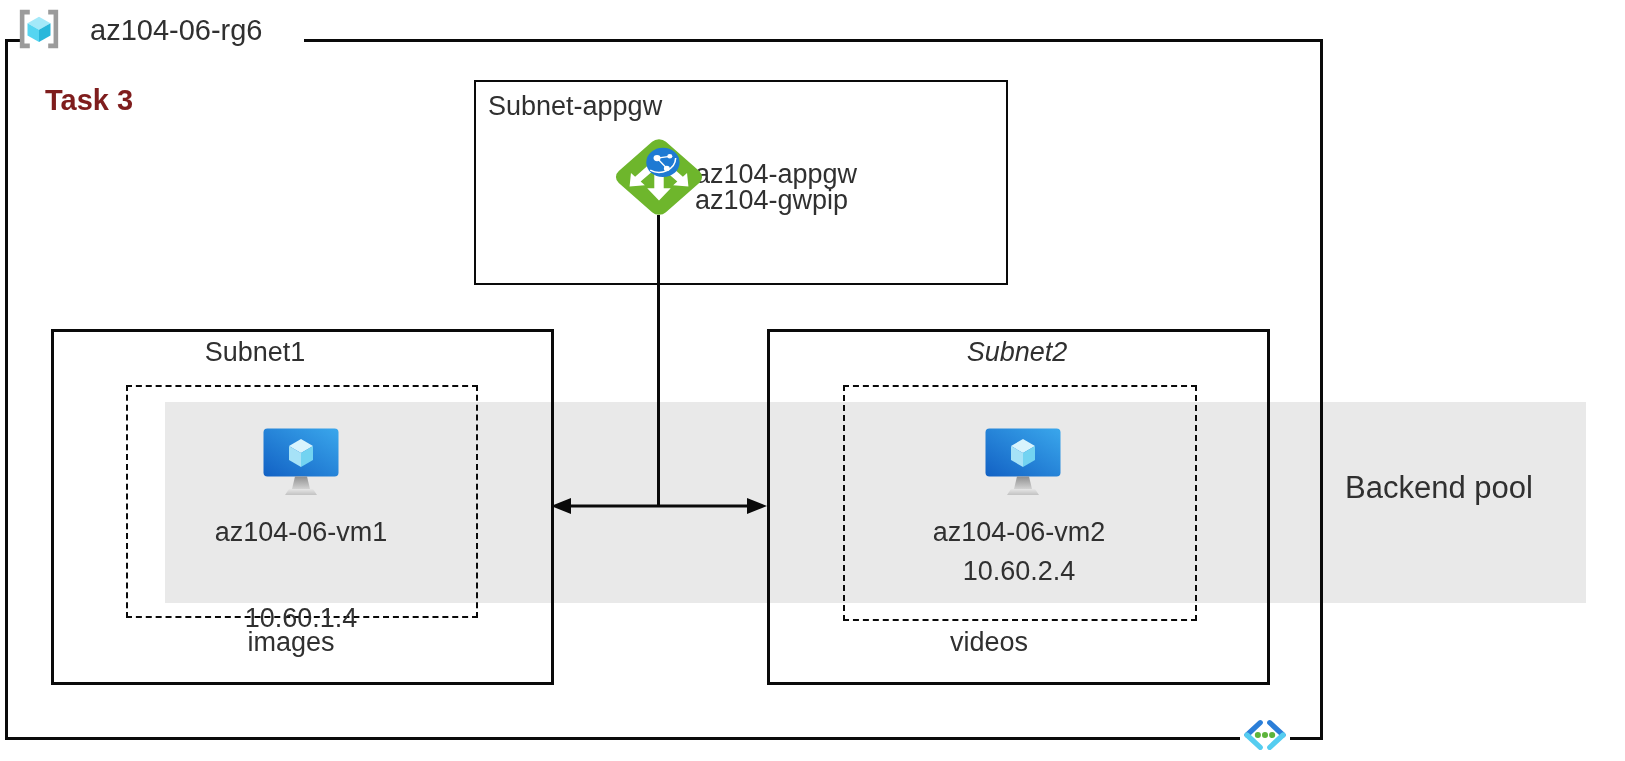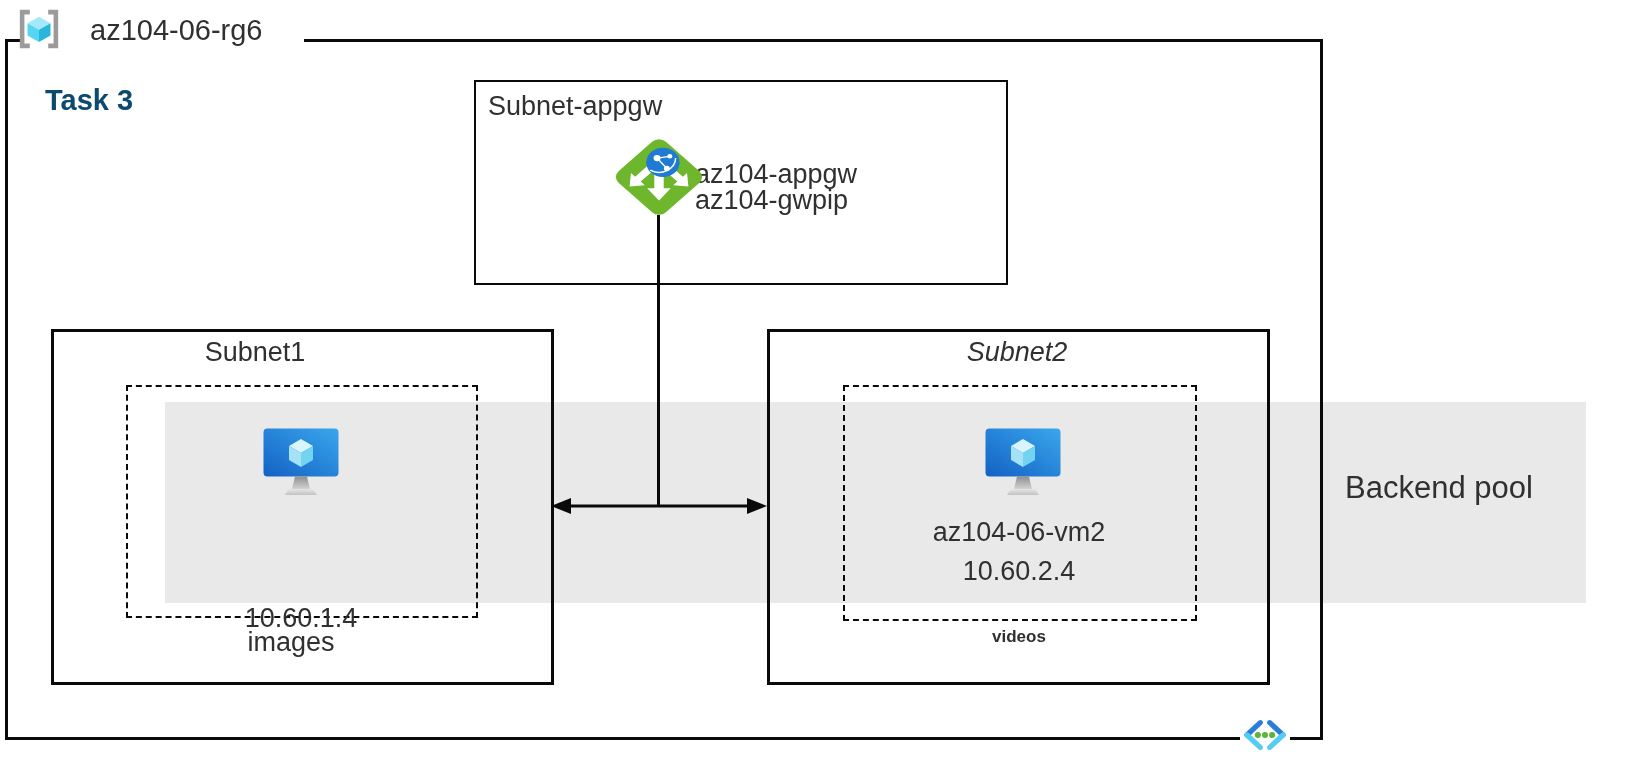--- a/index.html
+++ b/index.html
@@ -11,21 +11,21 @@
   .label{color:#303030;white-space:nowrap;}
   .centered{text-align:center;}
   
   #backend-band{left:165px;top:402px;width:1421px;height:201px;background:#e9e9e9;z-index:0;}
   #backend-label{left:1345px;top:470px;font-size:31px;z-index:3;}
   
   #rg-box{left:5px;top:39px;width:1312px;height:695px;border:3px solid #0a0a0a;z-index:1;}
   #rg-border-gap{left:24px;top:36px;width:280px;height:10px;background:#ffffff;z-index:2;}
   #rg-icon{left:16px;top:8px;width:46px;height:42px;z-index:3;}
   #rg-title{left:90px;top:14px;font-size:29px;z-index:3;}
-  #task-label{left:45px;top:84px;font-size:29px;font-weight:bold;color:#0c4a6e;z-index:3;}
+  #task-label{left:45px;top:84px;font-size:29px;font-weight:bold;color:#7f1d1d;z-index:3;}
   
   #appgw-box{left:474px;top:80px;width:530px;height:201px;border:2px solid #0a0a0a;z-index:2;}
   #appgw-label{left:488px;top:91px;font-size:27px;z-index:3;text-align:center;}
   #appgw-icon{left:610px;top:134px;width:98px;height:86px;z-index:4;}
   #appgw-name{left:695px;top:147px;font-size:27px;z-index:3;margin-top:12px;}
   #appgw-pip{left:695px;top:185px;font-size:27px;z-index:3;}
   
   #connector-vertical{left:657px;top:215px;width:3px;height:292px;background:#0a0a0a;z-index:3;}
   #connector-arrow{left:549px;top:494px;width:220px;height:24px;z-index:3;}
   
@@ -36,21 +36,21 @@
   #vm1-name{left:126px;top:517px;width:350px;font-size:27px;z-index:3;}
   #vm1-ip{left:126px;top:556px;width:350px;font-size:27px;z-index:3;margin-top:47px;}
   #subnet1-storage{left:86px;top:627px;width:410px;font-size:27px;z-index:3;}
   
   #subnet2-box{left:767px;top:329px;width:497px;height:350px;border:3px solid #0a0a0a;z-index:2;}
   #subnet2-label{left:767px;top:337px;width:500px;font-size:27px;z-index:3;font-style:italic;}
   #subnet2-dashed{left:843px;top:385px;width:350px;height:232px;border:2px dashed #0a0a0a;z-index:2;}
   #vm2-icon{left:984px;top:427px;width:78px;height:71px;z-index:3;}
   #vm2-name{left:843px;top:517px;width:352px;font-size:27px;z-index:3;}
   #vm2-ip{left:843px;top:556px;width:352px;font-size:27px;z-index:3;}
-  #subnet2-storage{left:843px;top:627px;width:352px;font-size:17px;z-index:3;font-weight:bold;}
+  #subnet2-storage{left:813px;top:627px;width:352px;font-size:27px;z-index:3;}
   
   #vnet-icon{left:1240px;top:714px;width:50px;height:42px;background:#ffffff;z-index:4;
              display:flex;align-items:center;justify-content:center;}
 </style>
 </head>
 <body>
 
 <div id="canvas">
 
   <div class="abs" id="backend-band"></div>
@@ -125,20 +125,21 @@
         </linearGradient>
       </defs>
       <rect x="1.5" y="1.5" width="75" height="48" rx="4" fill="url(#vmscr1)"></rect>
       <polygon points="39,12 51,19 39,26 27,19" fill="#d8f4fd"></polygon>
       <polygon points="27,19 39,26 39,40 27,33" fill="#a6e2f7"></polygon>
       <polygon points="51,19 51,33 39,40 39,26" fill="#73d3f1"></polygon>
       <polygon points="33,49.5 45,49.5 48,62 30,62" fill="url(#neck1)"></polygon>
       <polygon points="27,62 51,62 55,68 23,68" fill="url(#base1)"></polygon>
     </svg>
   </div>
+  <div class="abs label centered" id="vm1-name">az104-06-vm1</div>
   <div class="abs label centered" id="vm1-ip">10.60.1.4</div>
   <div class="abs label centered" id="subnet1-storage">images</div>
 
   <div class="abs" id="subnet2-box"></div>
   <div class="abs label centered" id="subnet2-label">Subnet2</div>
   <div class="abs" id="subnet2-dashed"></div>
   <div class="abs" id="vm2-icon">
     <svg width="78" height="71" viewBox="0 0 78 71">
       <defs>
         <linearGradient id="vmscr2" x1="0" y1="1" x2="1" y2="0">

